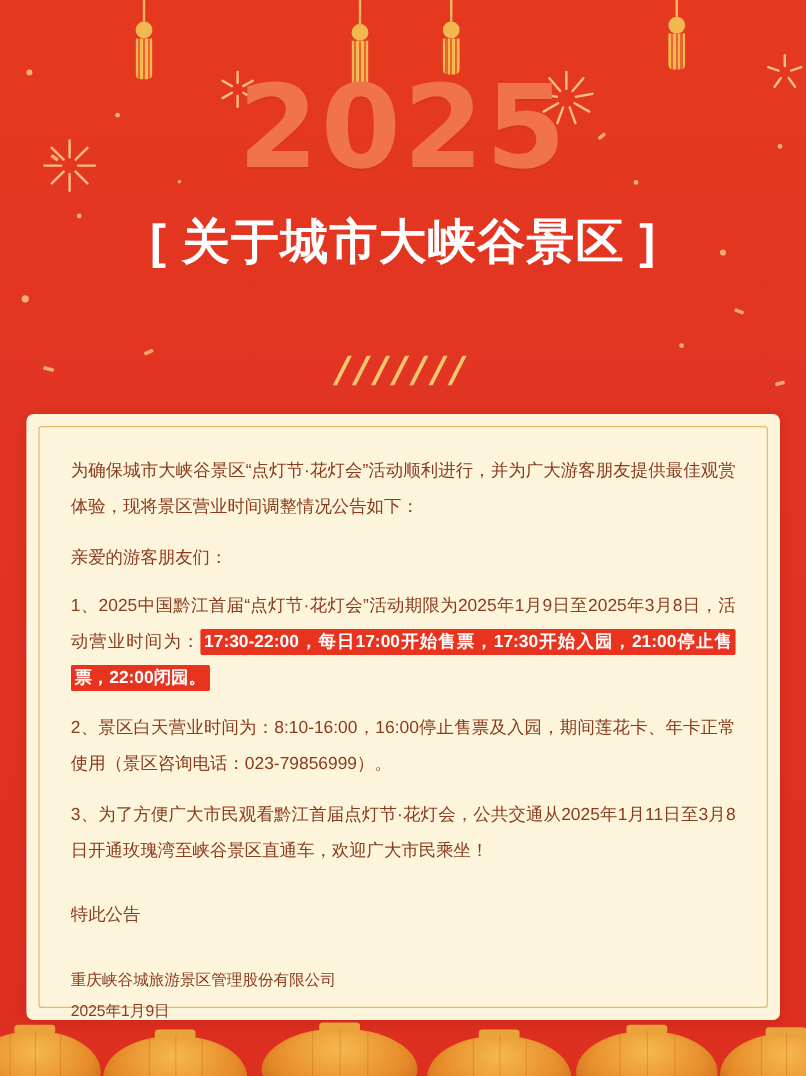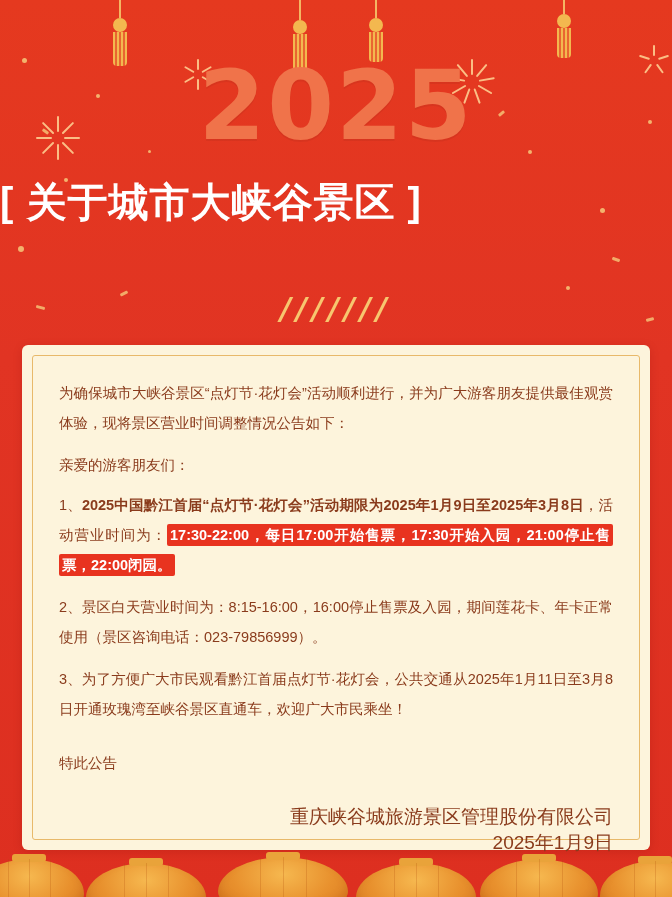--- a/index.html
+++ b/index.html
@@ -91,20 +91,21 @@
     font-weight: bold;
     color: #f0734a;
     letter-spacing: 2px;
     font-family: "DejaVu Sans", sans-serif;
     text-shadow: 0 2px 0 rgba(0,0,0,.05);
   }
   .title-main {
     position: absolute;
     top: 178px;
     left: 0; right: 0;
+    text-align: center;
     font-size: 40px;
     line-height: 48px;
     font-weight: bold;
     color: #ffffff;
     letter-spacing: 1px;
   }
   .title-sub {
     position: absolute;
     top: 240px;
     left: 0; right: 0;
@@ -150,37 +151,37 @@
     box-sizing: border-box;
   }
   .p {
     color: #8a3b1c;
     font-size: 14.5px;
     line-height: 30px;
     margin: 0 0 12px 0;
     text-align: justify;
   }
   .p.tight { margin-bottom: 10px; }
-  .p b { font-weight: bold; }
+  .p b { font-weight: normal; }
   .hl {
     background: #e8331f;
     color: #ffffff;
     font-weight: bold;
     padding: 3px 3px;
     border-radius: 2px;
     line-height: 28px;
     box-decoration-break: clone;
     -webkit-box-decoration-break: clone;
   }
   .notice-line { margin-top: 24px; }
   .sign {
     margin-top: 26px;
-    text-align: right;
+    text-align: left;
     color: #8a3b1c;
-    font-size: 19px;
+    font-size: 13px;
     line-height: 26px;
   }
 
   
   .bottom-band {
     position: absolute;
     left: 0; right: 0; bottom: 0;
     height: 60px;
   }
   .lantern {
@@ -300,21 +301,21 @@
 
       <p class="p">为确保城市大峡谷景区“点灯节·花灯会”活动顺利进行，并为广大游客朋友提供最佳观赏体验，现将景区营业时间调整情况公告如下：</p>
 
       <p class="p tight">亲爱的游客朋友们：</p>
 
       <p class="p">
         <span>1、</span><b>2025中国黔江首届“点灯节·花灯会”活动期限为2025年1月9日至2025年3月8日</b><span>，活动营业时间为：</span><span class="hl">17:30-22:00，每日17:00开始售票，17:30开始入园，21:00停止售票，22:00闭园。</span>
       </p>
 
       <p class="p">
-        <span>2、</span><span>景区白天营业时间为：8:15-16:00，16:00停止售票及入园，期间莲花卡、年卡正常使用（景区咨询电话：023-79856999）。</span>
+        <span>2、</span><span>景区白天营业时间为：8:10-16:00，16:00停止售票及入园，期间莲花卡、年卡正常使用（景区咨询电话：023-79856999）。</span>
       </p>
 
       <p class="p">
         <span>3、</span><span>为了方便广大市民观看黔江首届点灯节·花灯会，公共交通从2025年1月11日至3月8日开通玫瑰湾至峡谷景区直通车，欢迎广大市民乘坐！</span>
       </p>
 
       <p class="p notice-line">特此公告</p>
 
       <div class="sign">
         <div>重庆峡谷城旅游景区管理股份有限公司</div>

